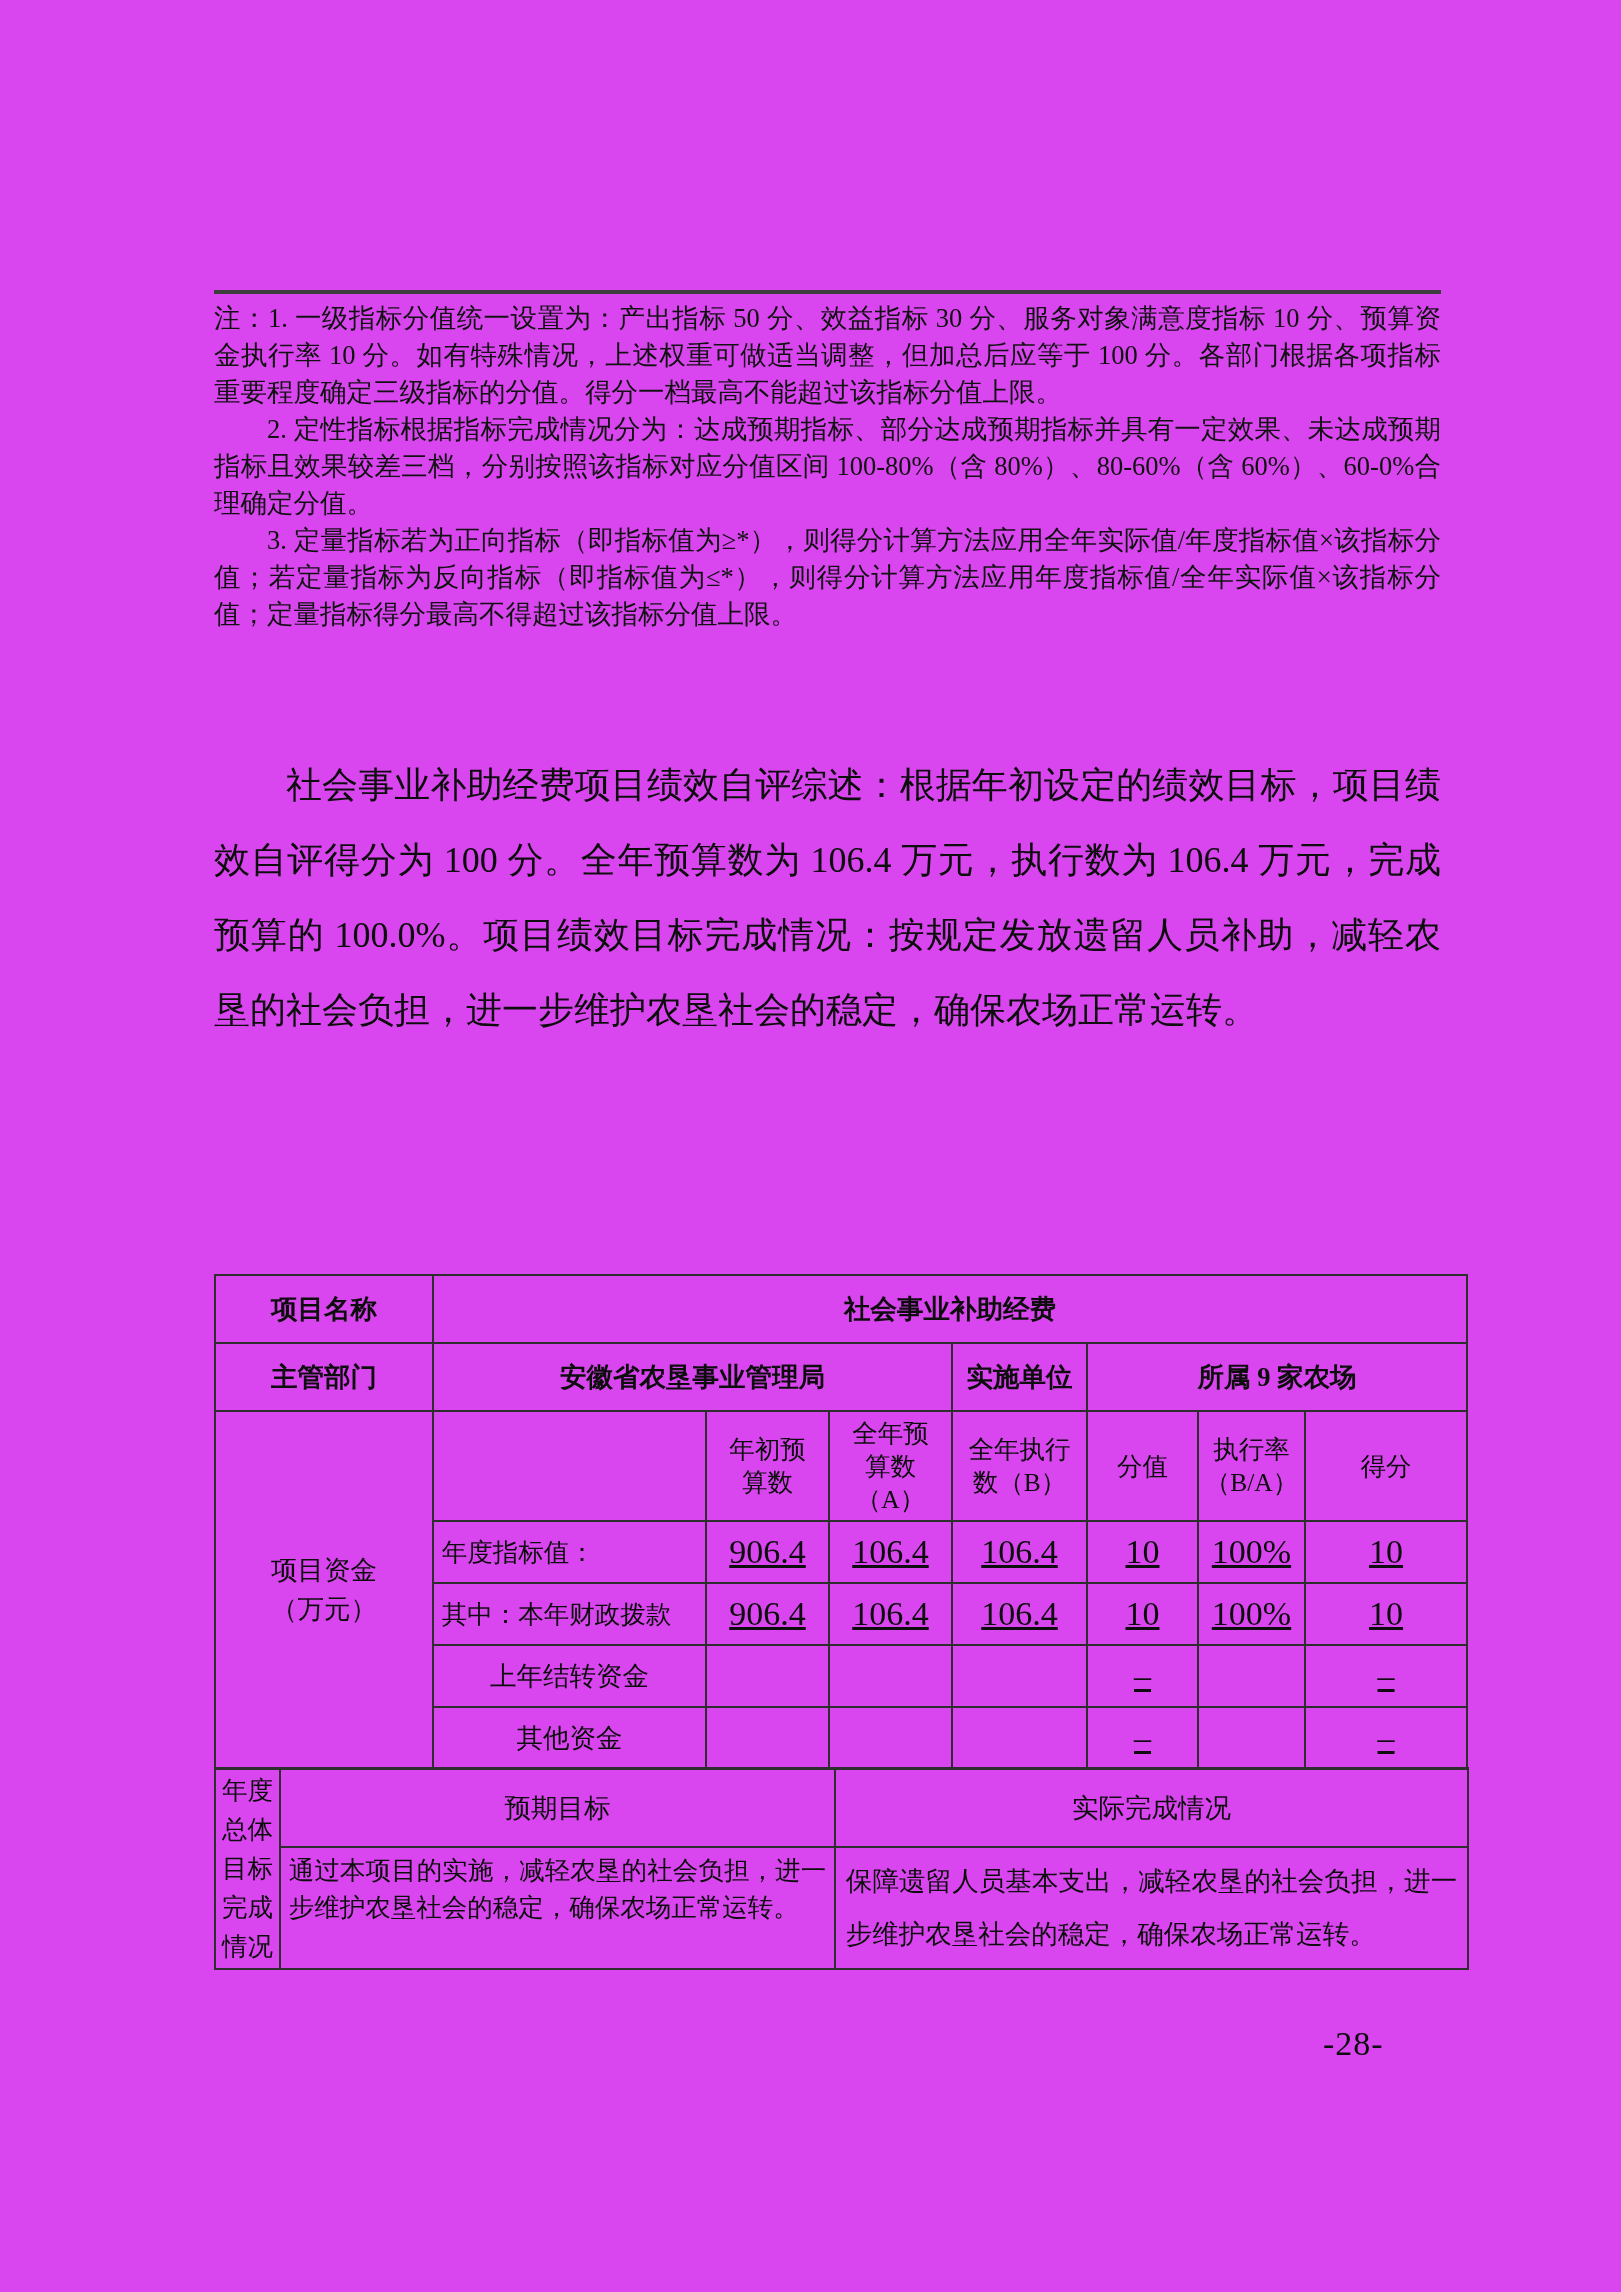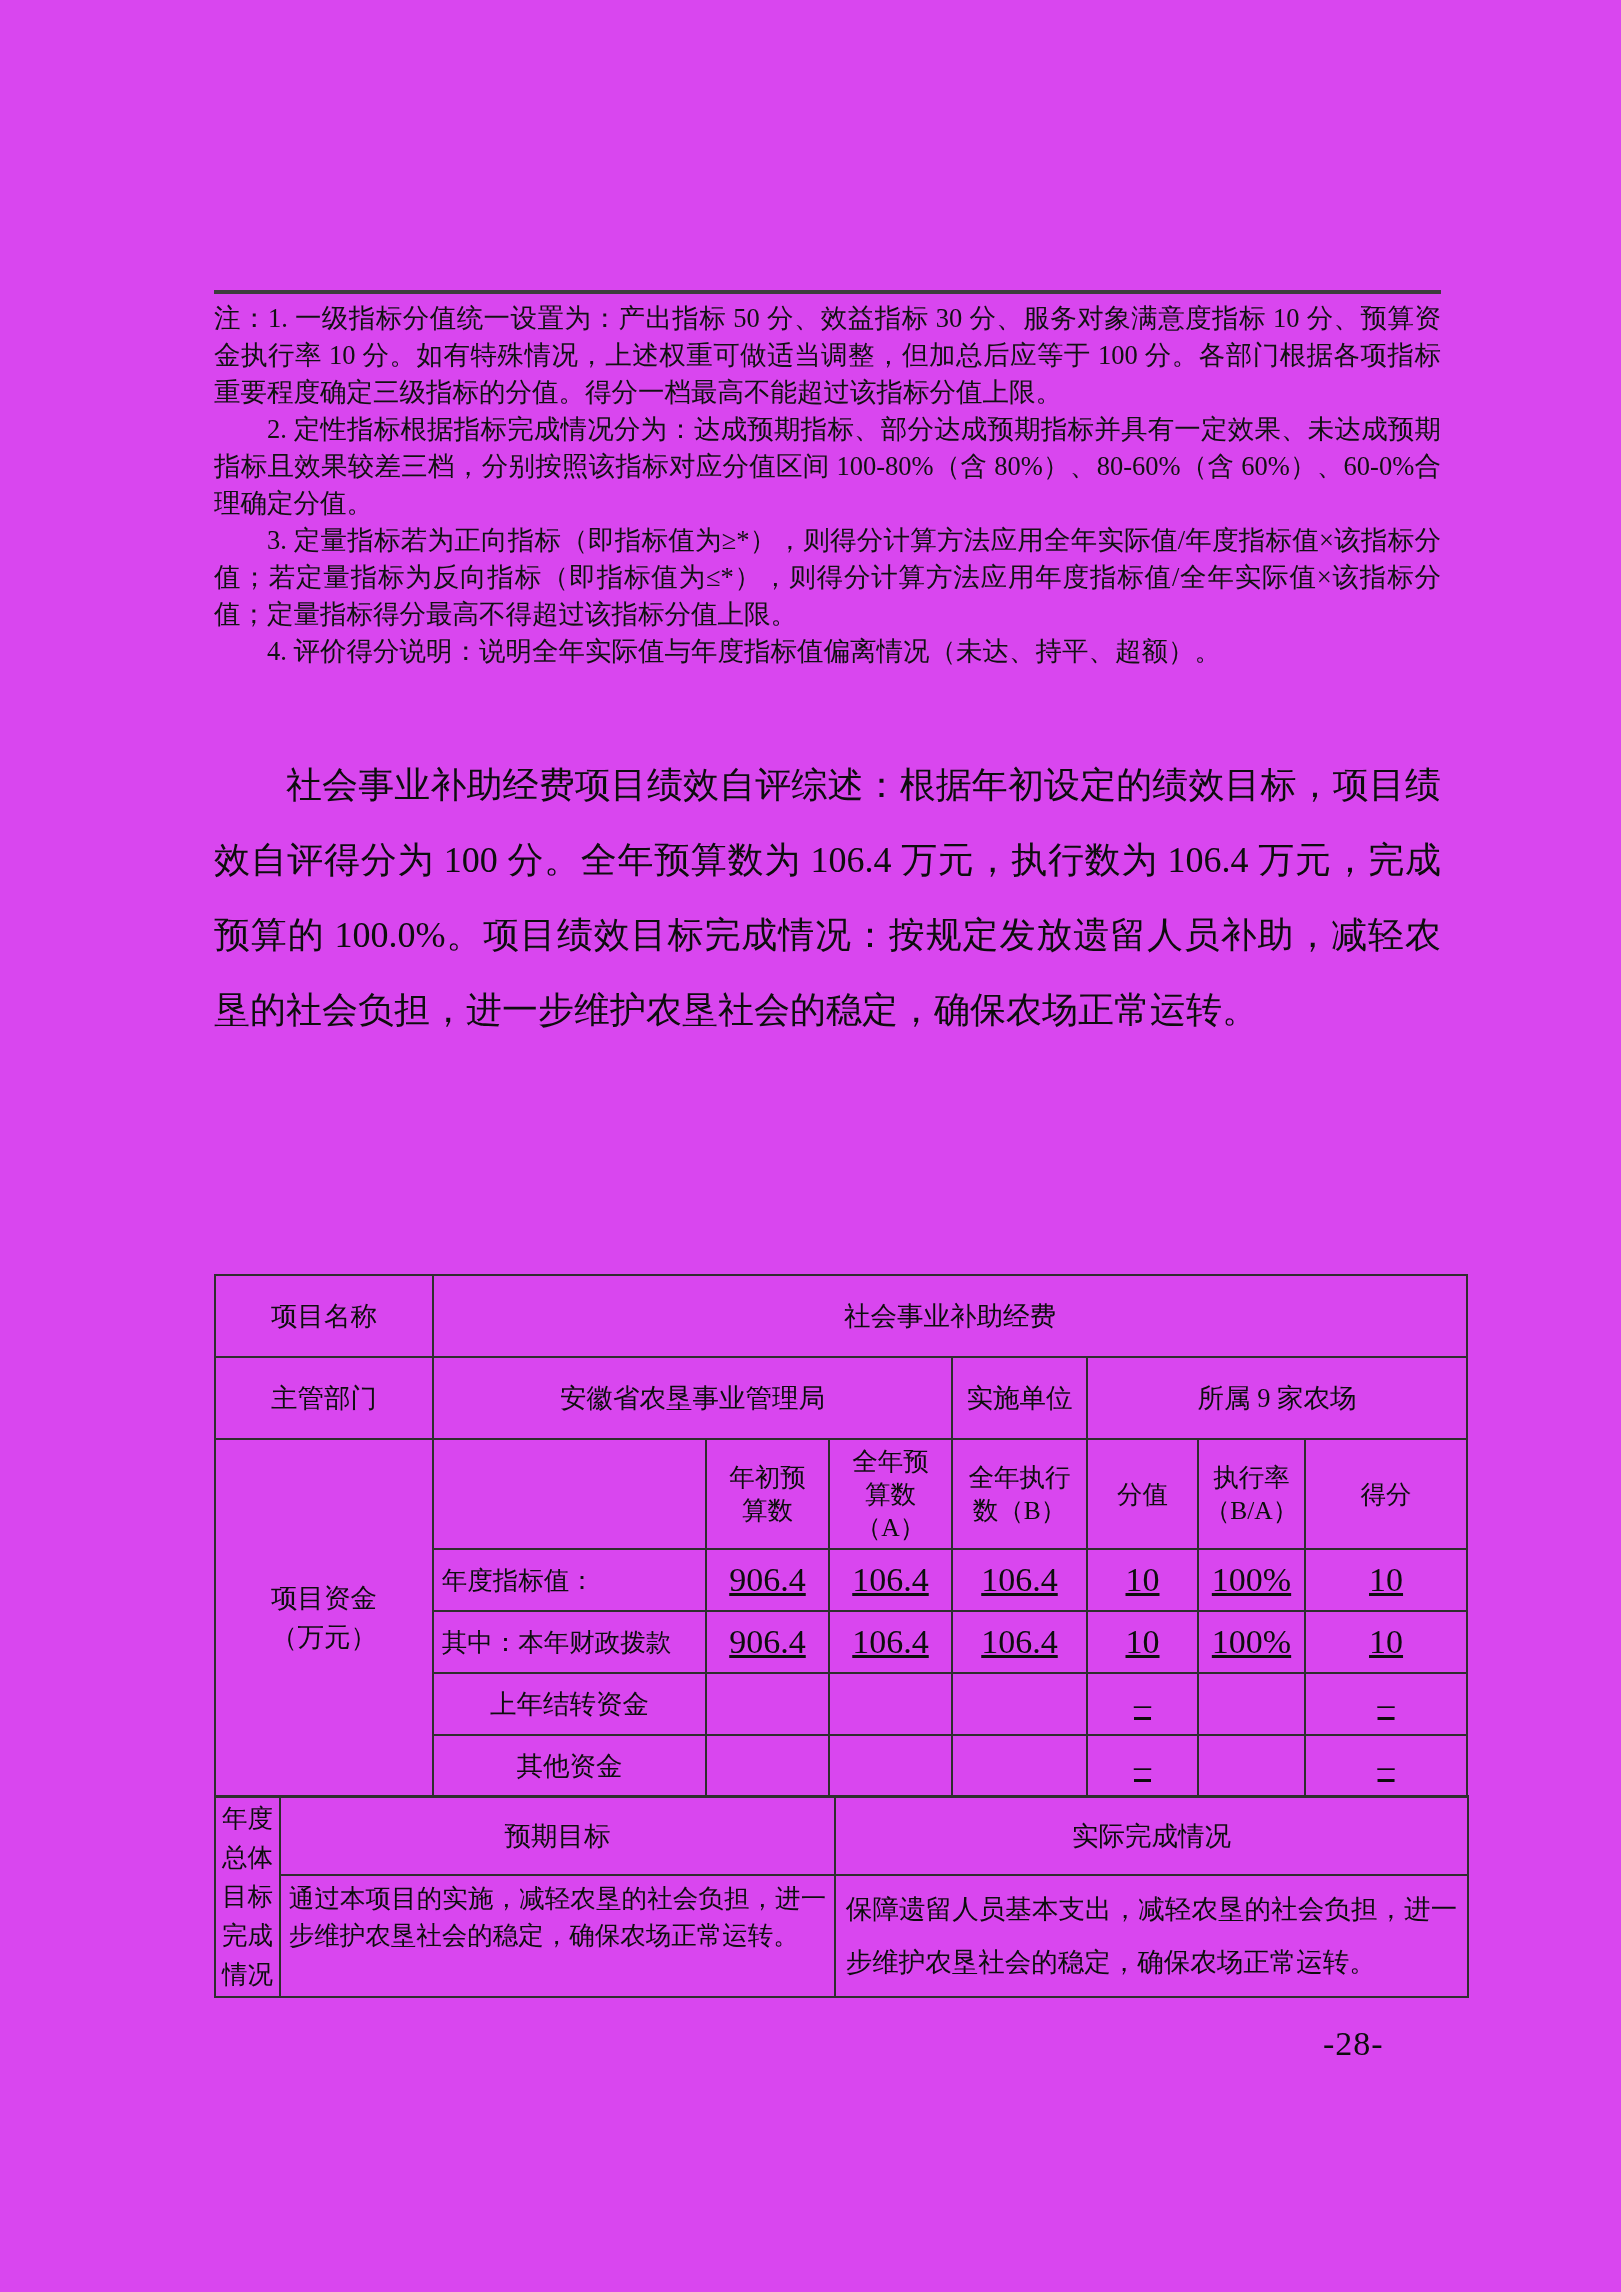--- a/index.html
+++ b/index.html
@@ -47,21 +47,21 @@
   .t1{border:2.9px solid #222;}
   .t2{border:2.9px solid #222;margin-top:-2.9px;}
   td{
     border:2px solid #2e2e2e;
     font-size:26.5px;color:#0d0d0d;
     text-align:center;vertical-align:middle;
     padding:0 3.9px;overflow:hidden;
   }
   tr.thickb td{border-bottom-width:2.9px;}
   .pre{white-space:pre-line;}
-  .h84{height:82px;}
+  .h84{height:68px;font-weight:bold;}
   .h112{height:110px;}
   .h63{height:62px;}
   .h81{height:79px;}
   .h124{height:122px;}
   .t1 .hdr{font-size:25.5px;line-height:33px;}
   .fund-lbl{font-size:26.5px;line-height:39px;}
   .row-lbl-left{text-align:left;padding-left:7.8px;font-size:25.5px;}
   .num{font-size:34px;text-decoration:underline;}
   .side{font-size:25.5px;line-height:39px;padding:2px;}
   .goal-hdr{font-size:26.5px;}
@@ -83,21 +83,20 @@
 <body>
 
 <div class="page">
 
   <div class="rule"></div>
 
   <div class="notes">
     <p class="note">注：1. 一级指标分值统一设置为：产出指标 50 分、效益指标 30 分、服务对象满意度指标 10 分、预算资金执行率 10 分。如有特殊情况，上述权重可做适当调整，但加总后应等于 100 分。各部门根据各项指标重要程度确定三级指标的分值。得分一档最高不能超过该指标分值上限。</p>
     <p class="note indent">2. 定性指标根据指标完成情况分为：达成预期指标、部分达成预期指标并具有一定效果、未达成预期指标且效果较差三档，分别按照该指标对应分值区间 100-80%（含 80%）、80-60%（含 60%）、60-0%合理确定分值。</p>
     <p class="note indent">3. 定量指标若为正向指标（即指标值为≥*），则得分计算方法应用全年实际值/年度指标值×该指标分值；若定量指标为反向指标（即指标值为≤*），则得分计算方法应用年度指标值/全年实际值×该指标分值；定量指标得分最高不得超过该指标分值上限。</p>
-    <p class="note indent">4. 评价得分说明：说明全年实际值与年度指标值偏离情况（未达、持平、超额）。</p>
   </div>
 
   <p class="summary">社会事业补助经费项目绩效自评综述：根据年初设定的绩效目标，项目绩效自评得分为 100 分。全年预算数为 106.4 万元，执行数为 106.4 万元，完成预算的 100.0%。项目绩效目标完成情况：按规定发放遗留人员补助，减轻农垦的社会负担，进一步维护农垦社会的稳定，确保农场正常运转。</p>
 
 
   <div class="tablewrap">
 
     <table class="t1">
       <colgroup>
         <col style="width:218px">

